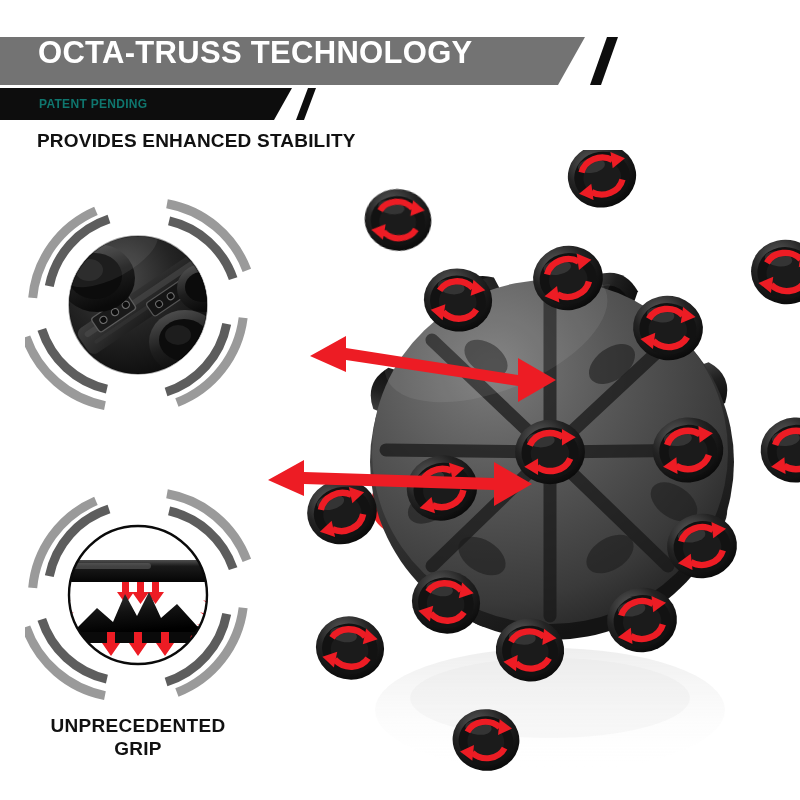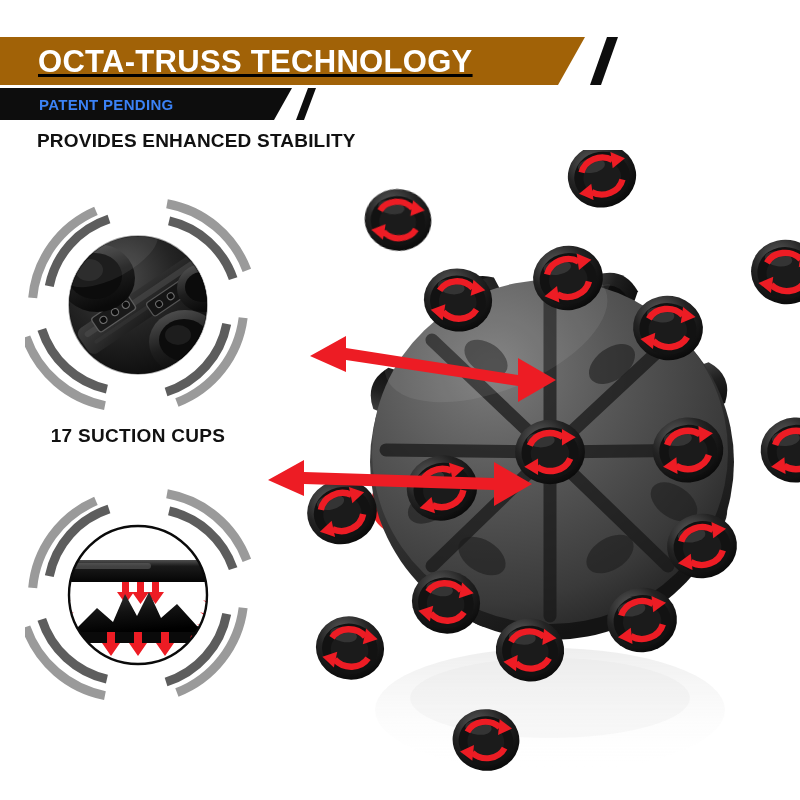--- a/index.html
+++ b/index.html
@@ -6,41 +6,41 @@
   body{
     width:800px;height:800px;position:relative;overflow:hidden;
     font-family:"Liberation Sans","DejaVu Sans",sans-serif;
     background:#ffffff;
   }
   .stage{position:absolute;inset:0;}
 
   
   .banner1{
     position:absolute;left:0;top:37px;width:585px;height:48px;
-    background:#a16207;
+    background:#737373;
     clip-path:polygon(0 0, 585px 0, 558px 100%, 0 100%);
-    display:flex;align-items:center;text-decoration:underline;
+    display:flex;align-items:flex-start;
   }
   .banner1 .txt{
     color:#ffffff;font-size:31px;font-weight:700;letter-spacing:.3px;
     margin-left:38px;white-space:nowrap;line-height:1;
   }
   .banner1-tip{
     position:absolute;left:590px;top:37px;width:28px;height:48px;
     background:#0d0d0d;
     clip-path:polygon(17px 0, 28px 0, 11px 100%, 0 100%);
   }
   .banner2{
     position:absolute;left:0;top:88px;width:292px;height:32px;
     background:#0d0d0d;
     clip-path:polygon(0 0, 292px 0, 274px 100%, 0 100%);
     display:flex;align-items:center;
   }
   .banner2 .txt{
-    color:#3b82f6;font-size:15px;font-weight:700;letter-spacing:.3px;
+    color:#0f766e;font-size:12px;font-weight:700;letter-spacing:.3px;
     margin-left:39px;white-space:nowrap;line-height:1;
   }
   .banner2-tip{
     position:absolute;left:296px;top:88px;width:20px;height:32px;
     background:#0d0d0d;
     clip-path:polygon(12px 0, 20px 0, 8px 100%, 0 100%);
   }
   .subhead{
     position:absolute;left:37px;top:130px;
     color:#111111;font-size:19px;font-weight:700;letter-spacing:.2px;
@@ -141,23 +141,20 @@
             <ellipse cx="153" cy="143" rx="13" ry="10" fill="#2e2e2e" opacity=".5"></ellipse>
             <ellipse cx="178" cy="96" rx="26" ry="24" fill="url(#cupA)"></ellipse>
             <ellipse cx="177" cy="95" rx="17" ry="15" fill="#0b0b0b"></ellipse>
           </g>
 
           <ellipse cx="86" cy="64" rx="52" ry="22" fill="#ffffff" opacity=".07" transform="rotate(-28 86 64)"></ellipse>
         </g>
         <circle cx="113" cy="113" r="69" fill="none" stroke="#000" stroke-width="1.6" opacity=".35"></circle>
       </svg>
     </div>
-    <div class="caption">
-      <div>17 SUCTION CUPS</div>
-    </div>
   </div>
 
   <div class="feature" style="left:18px;top:482px;">
     <div class="badge">
       <svg width="226" height="226" viewBox="0 0 226 226">
         <defs>
           <clipPath id="cpB">
               <circle cx="113" cy="113" r="69"></circle>
             </clipPath>
           <linearGradient id="barB" x1="0" y1="0" x2="0" y2="1">
@@ -214,20 +211,24 @@
             <path d="M 46 118 l -14 5 l 5 3 l -13 5 l 16 -2 l -4 -3 z"></path>
             <path d="M 49 130 l -14 5 l 5 3 l -13 5 l 16 -2 l -4 -3 z"></path>
             <path d="M 52 142 l -14 5 l 5 3 l -13 5 l 16 -2 l -4 -3 z"></path>
             <path d="M 178 118 l 14 5 l -5 3 l 13 5 l -16 -2 l 4 -3 z"></path>
             <path d="M 175 130 l 14 5 l -5 3 l 13 5 l -16 -2 l 4 -3 z"></path>
             <path d="M 172 142 l 14 5 l -5 3 l 13 5 l -16 -2 l 4 -3 z"></path>
           </g>
         </g>
         <circle cx="113" cy="113" r="69" fill="none" stroke="#0a0a0a" stroke-width="2.4"></circle>
       </svg>
+    </div>
+    <div class="caption">
+      <div>UNPRECEDENTED</div>
+      <div>GRIP</div>
     </div>
   </div>
 
   <div class="product">
     <svg width="560" height="640" viewBox="0 0 560 640">
       <defs>
         <radialGradient id="hub" cx="34%" cy="26%" r="86%">
           <stop offset="0%" stop-color="#7b7b7b"></stop>
           <stop offset="40%" stop-color="#575757"></stop>
           <stop offset="78%" stop-color="#3a3a3a"></stop>

